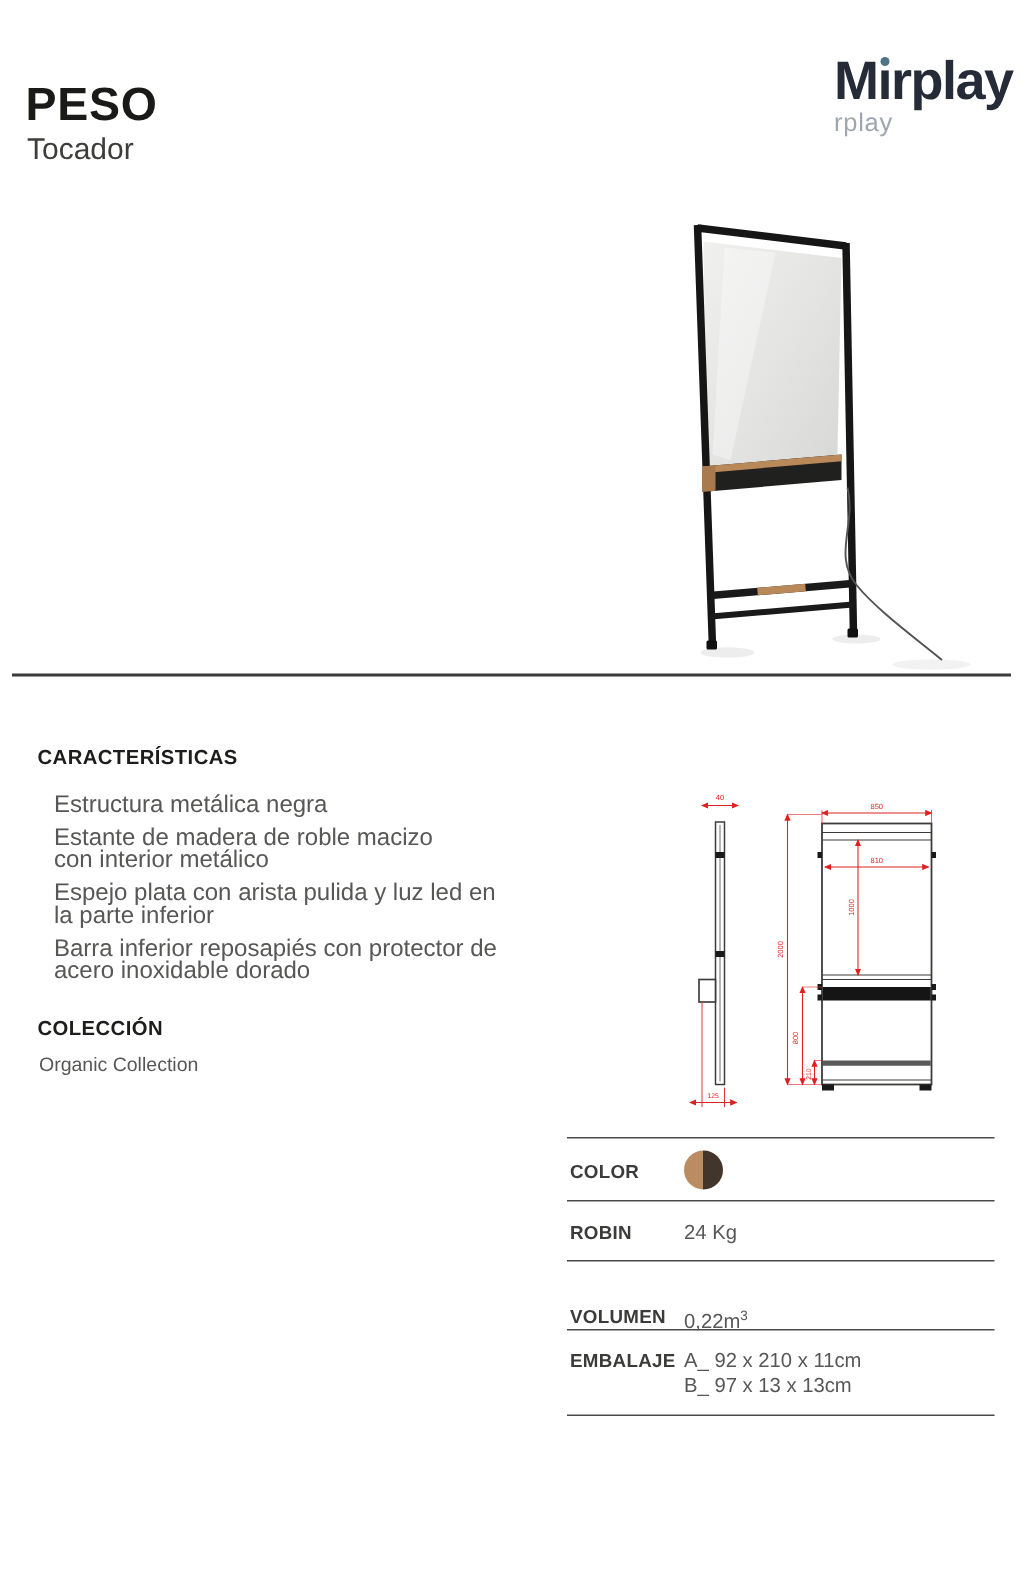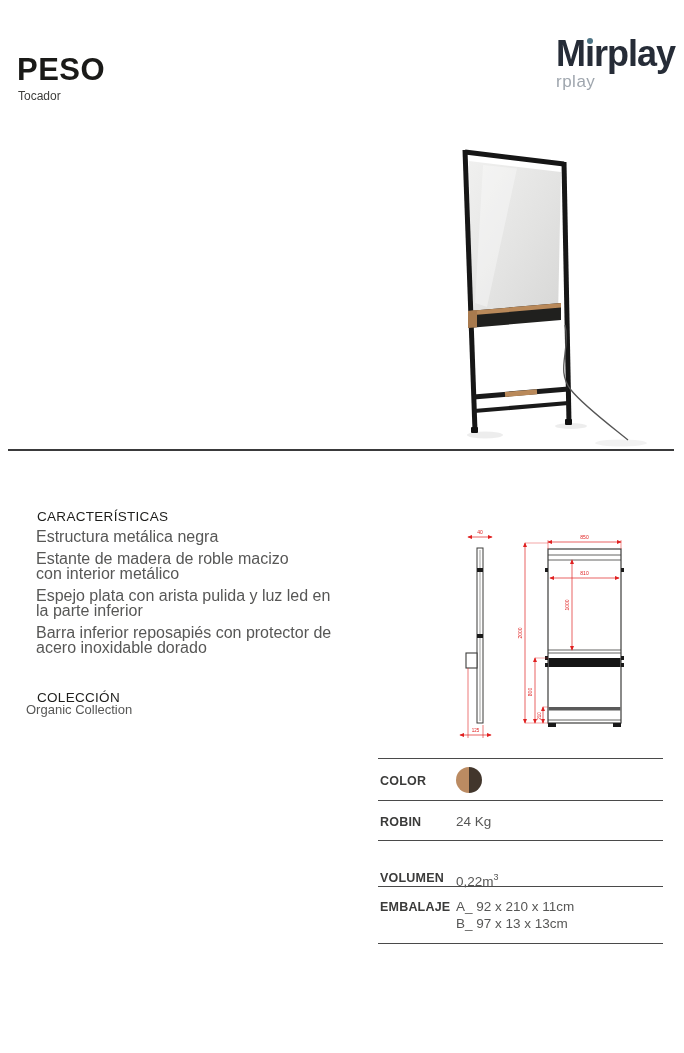--- a/index.html
+++ b/index.html
@@ -5,37 +5,37 @@
   html,body{margin:0;padding:0;}
   body{
     width:684px;height:1053px;background:#ffffff;
     font-family:"Liberation Sans", sans-serif;
     position:relative;overflow:hidden;color:#575756;
   }
   .page{position:absolute;inset:0;}
 
   
   .product-name{position:absolute;left:17px;top:52px;font-size:31px;font-weight:bold;color:#1a1a18;letter-spacing:.5px;margin:0;}
-  .product-type{position:absolute;left:18px;top:89px;font-size:12px;color:#3d3d3b;}
+  .product-type{position:absolute;left:18px;top:89px;font-size:20px;color:#3d3d3b;}
 
   .brand{position:absolute;left:556px;top:36px;width:120px;}
   .brand-word{font-size:36px;font-weight:bold;color:#262c37;line-height:1;letter-spacing:-1px;}
   .iwrap{position:relative;display:inline-block;}
   .iwrap .dot{position:absolute;left:50%;transform:translateX(-50%);top:2px;width:6px;height:6px;border-radius:50%;background:#4d7485;}
   .brand-sub{font-size:17px;color:#9fa6ae;margin-top:0px;letter-spacing:.5px;}
 
   
   .divider{position:absolute;left:8px;top:449px;width:666px;height:2px;background:#3a3a3b;}
 
   
   .photo{position:absolute;left:425px;top:135px;width:230px;height:315px;}
   .drawing{position:absolute;left:428px;top:520px;width:240px;height:235px;}
 
   
-  .features-heading,.collection-heading{position:absolute;left:25px;font-size:13.5px;font-weight:normal;color:#1d1d1b;letter-spacing:.3px;margin:12px;}
+  .features-heading,.collection-heading{position:absolute;left:25px;font-size:13.5px;font-weight:bold;color:#1d1d1b;letter-spacing:.3px;margin:0;}
   .features-heading{top:497px;}
   .features-list{position:absolute;left:26px;top:529px;width:320px;}
   .feature-item{display:flex;font-size:16px;line-height:15px;color:#575756;margin-bottom:7px;}
   .feature-item .b{flex:0 0 10px;color:#575756;font-weight:bold;}
   .feature-item .t{white-space:pre-line;}
   .collection-heading{top:678px;}
   .collection-value{position:absolute;left:26px;top:702px;font-size:13px;color:#575756;}
 
   
   .specs{position:absolute;left:378px;top:758px;width:285px;}

